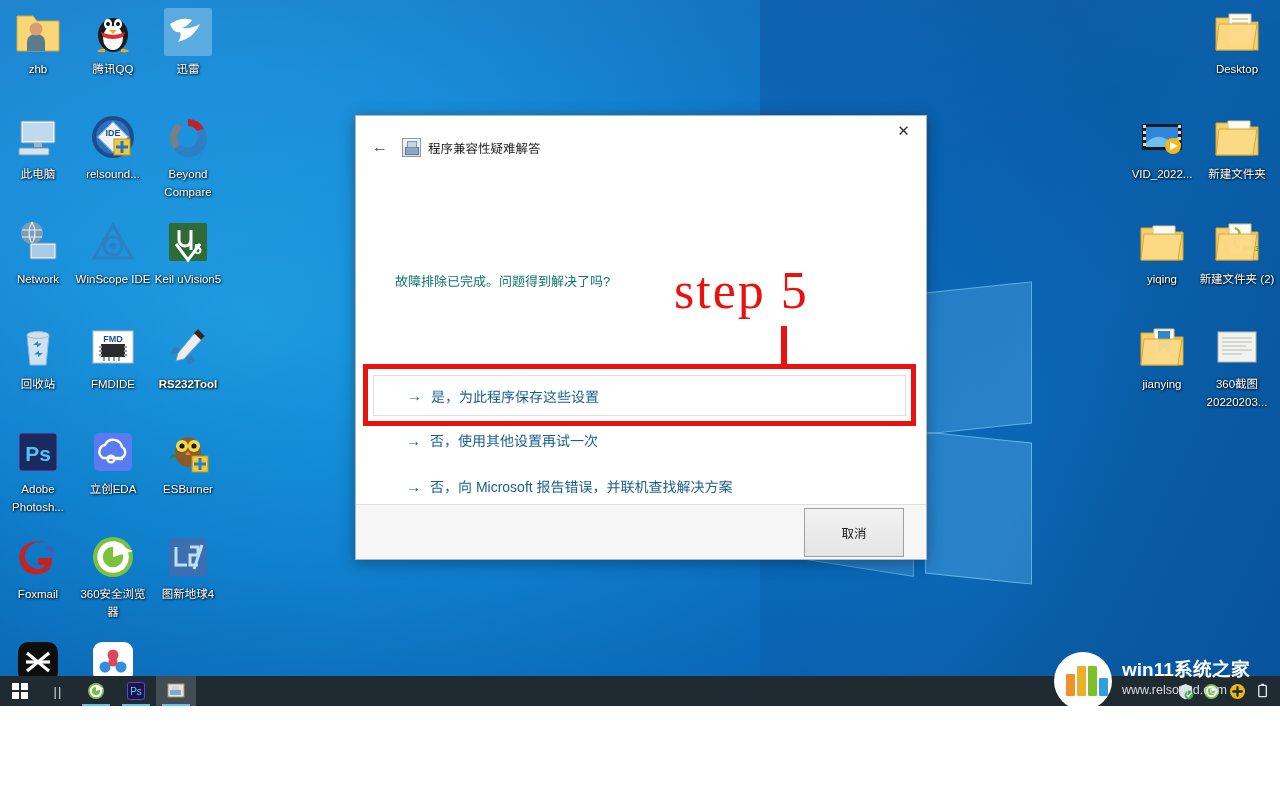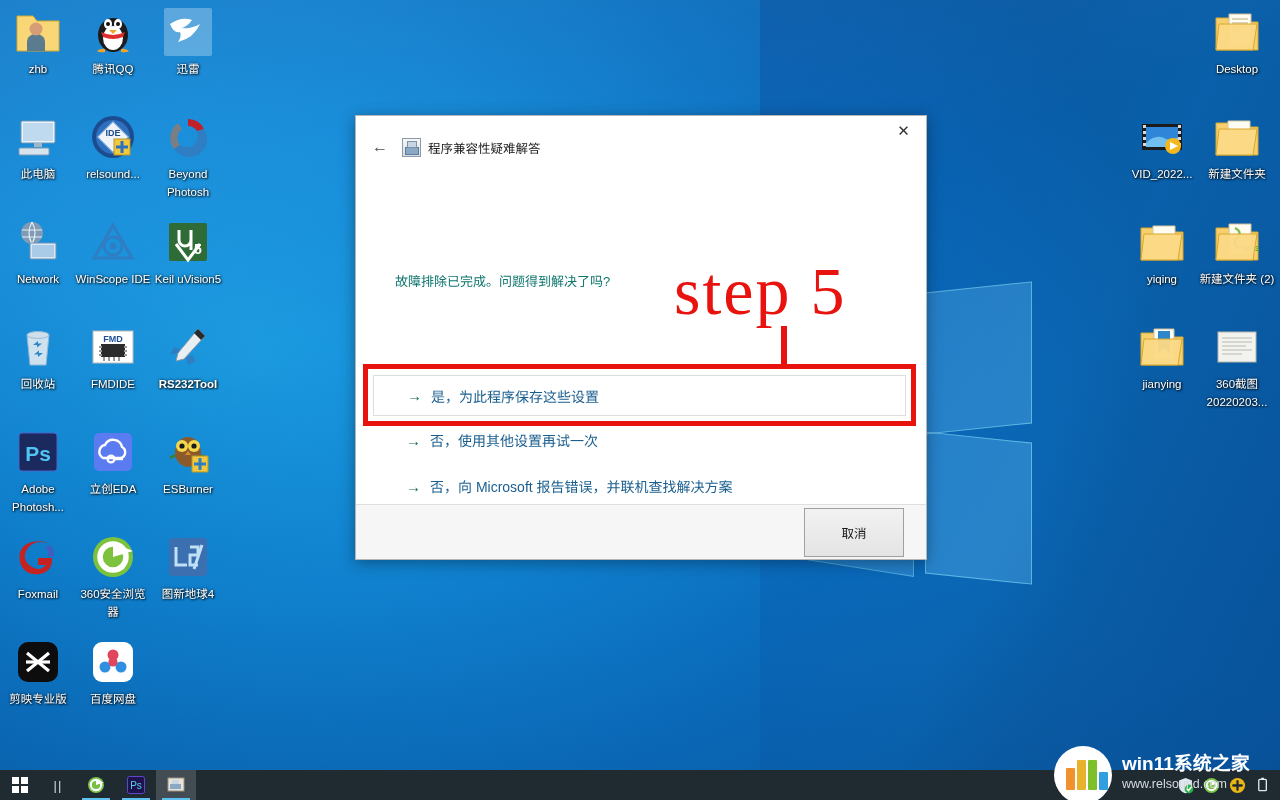--- a/index.html
+++ b/index.html
@@ -5,21 +5,21 @@
   html, body {
     margin: 0; padding: 0;
     width: 1280px; height: 800px;
     overflow: hidden;
     font-family: "Liberation Sans", "DejaVu Sans", sans-serif;
   }
 
   
   #desktop {
     position: relative;
-    width: 1280px; height: 800px;
+    width: 1280px; height: 706px;
     background: #0e7fd4;
     background:
       radial-gradient(ellipse 900px 700px at 20% 45%, #1a9ae0 0%, #1189d8 35%, #0b6fc0 70%, #0a5fa8 100%);
     overflow: hidden;
   }
   
   .wp-pane {
     position: absolute;
     background: rgba(120, 205, 255, 0.30);
     border: 1px solid rgba(150, 235, 255, 0.55);
@@ -154,21 +154,21 @@
     position: absolute;
     left: 425px; top: 148px;
     width: 6px; height: 40px;
     background: #e8130f;
     pointer-events: none;
   }
   #step-label {
     position: absolute;
     left: 318px; top: 75px;
     font-family: "Liberation Serif", "DejaVu Serif", serif;
-    font-size: 68px;
+    font-size: 52px;
     line-height: 76px;
     color: #e8130f;
     letter-spacing: 2px;
     white-space: nowrap;
     pointer-events: none;
   }
 
   #dlg-footer {
     flex: 0 0 auto;
     height: 54px;
@@ -294,21 +294,21 @@
         <circle cx="24" cy="24" r="17" fill="#2e6fc0"></circle>
         <rect x="13" y="13" width="22" height="22" transform="rotate(45 24 24)" fill="#eef4fa" stroke="#6fa3d8"></rect>
         <text x="24" y="23" font-size="9" font-weight="bold" fill="#1a4c8f" text-anchor="middle" font-family="Liberation Sans, sans-serif">IDE</text>
         <rect x="25" y="26" width="16" height="16" fill="#f0c93c" stroke="#b8952a"></rect>
         <path d="M33 28 v12 M27 34 h12" stroke="#2e6fc0" stroke-width="3"></path>
       </svg></span><span class="label">relsound...</span></div>
       <div class="desk-icon" style="left: 150px; top: 113px;"><span class="glyph"><svg width="48" height="48" viewBox="0 0 48 48">
         <path d="M24 6 a18 18 0 0 1 16 10 l-7 2 a11 11 0 0 0 -9 -5z" fill="#c0202a"></path>
         <path d="M40 16 a18 18 0 0 1 -30 20 l5 -5 a11 11 0 0 0 18 -12z" fill="#2f7ec4"></path>
         <path d="M10 36 a18 18 0 0 1 4 -26 l4 6 a11 11 0 0 0 -2 16z" fill="#7a7f86"></path>
-      </svg></span><span class="label">Beyond Photosh</span></div>
+      </svg></span><span class="label">Beyond Compare</span></div>
       <div class="desk-icon" style="left: 0px; top: 218px;"><span class="glyph"><svg width="48" height="48" viewBox="0 0 48 48">
         <circle cx="18" cy="15" r="11" fill="#7f9bb5"></circle>
         <path d="M8 12 h20 M8 19 h20 M18 4 q-6 11 0 22 M18 4 q6 11 0 22" stroke="#e7eff6" stroke-width="1.2" fill="none"></path>
         <rect x="16" y="25" width="26" height="16" rx="1" fill="#dbe8f2" stroke="#6d93b5"></rect>
         <rect x="18" y="27" width="22" height="12" fill="#a9cbe8"></rect>
       </svg></span><span class="label">Network</span></div>
       <div class="desk-icon" style="left: 75px; top: 218px;"><span class="glyph"><svg width="48" height="48" viewBox="0 0 48 48">
         <path d="M24 7 L43 40 H5z" fill="none" stroke="#2f7ec4" stroke-width="3"></path>
         <circle cx="24" cy="28" r="9" fill="none" stroke="#2f7ec4" stroke-width="3"></circle>
         <circle cx="24" cy="28" r="3.5" fill="#2f7ec4"></circle>

